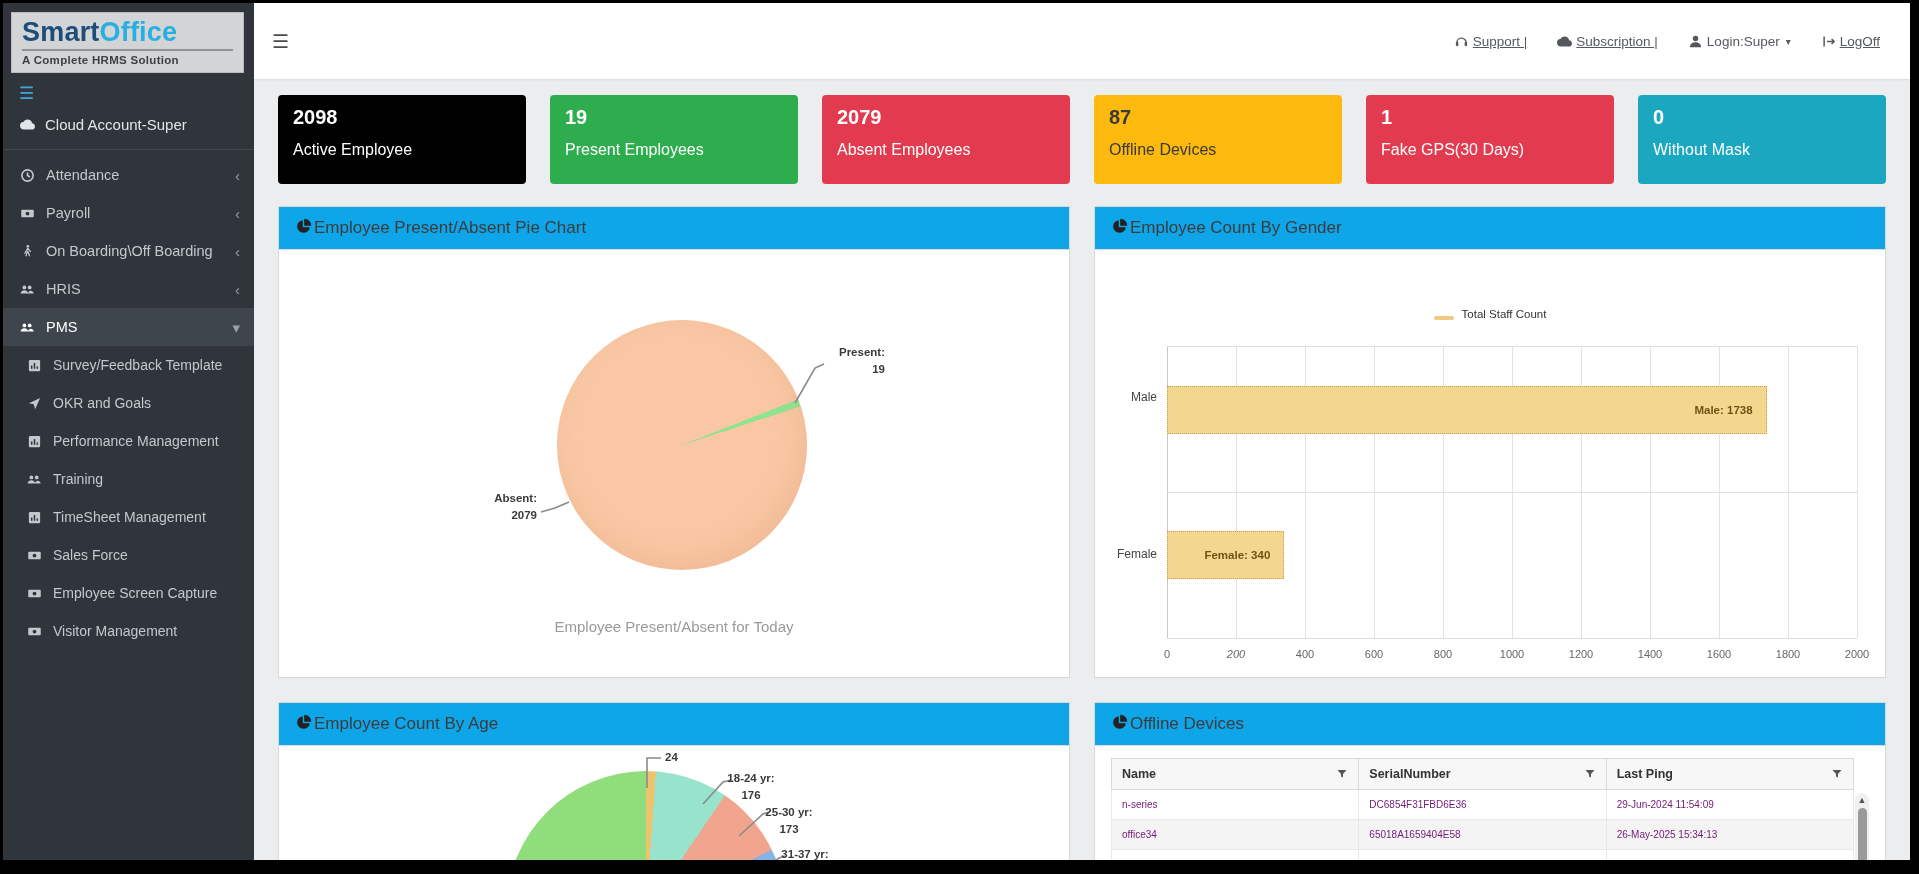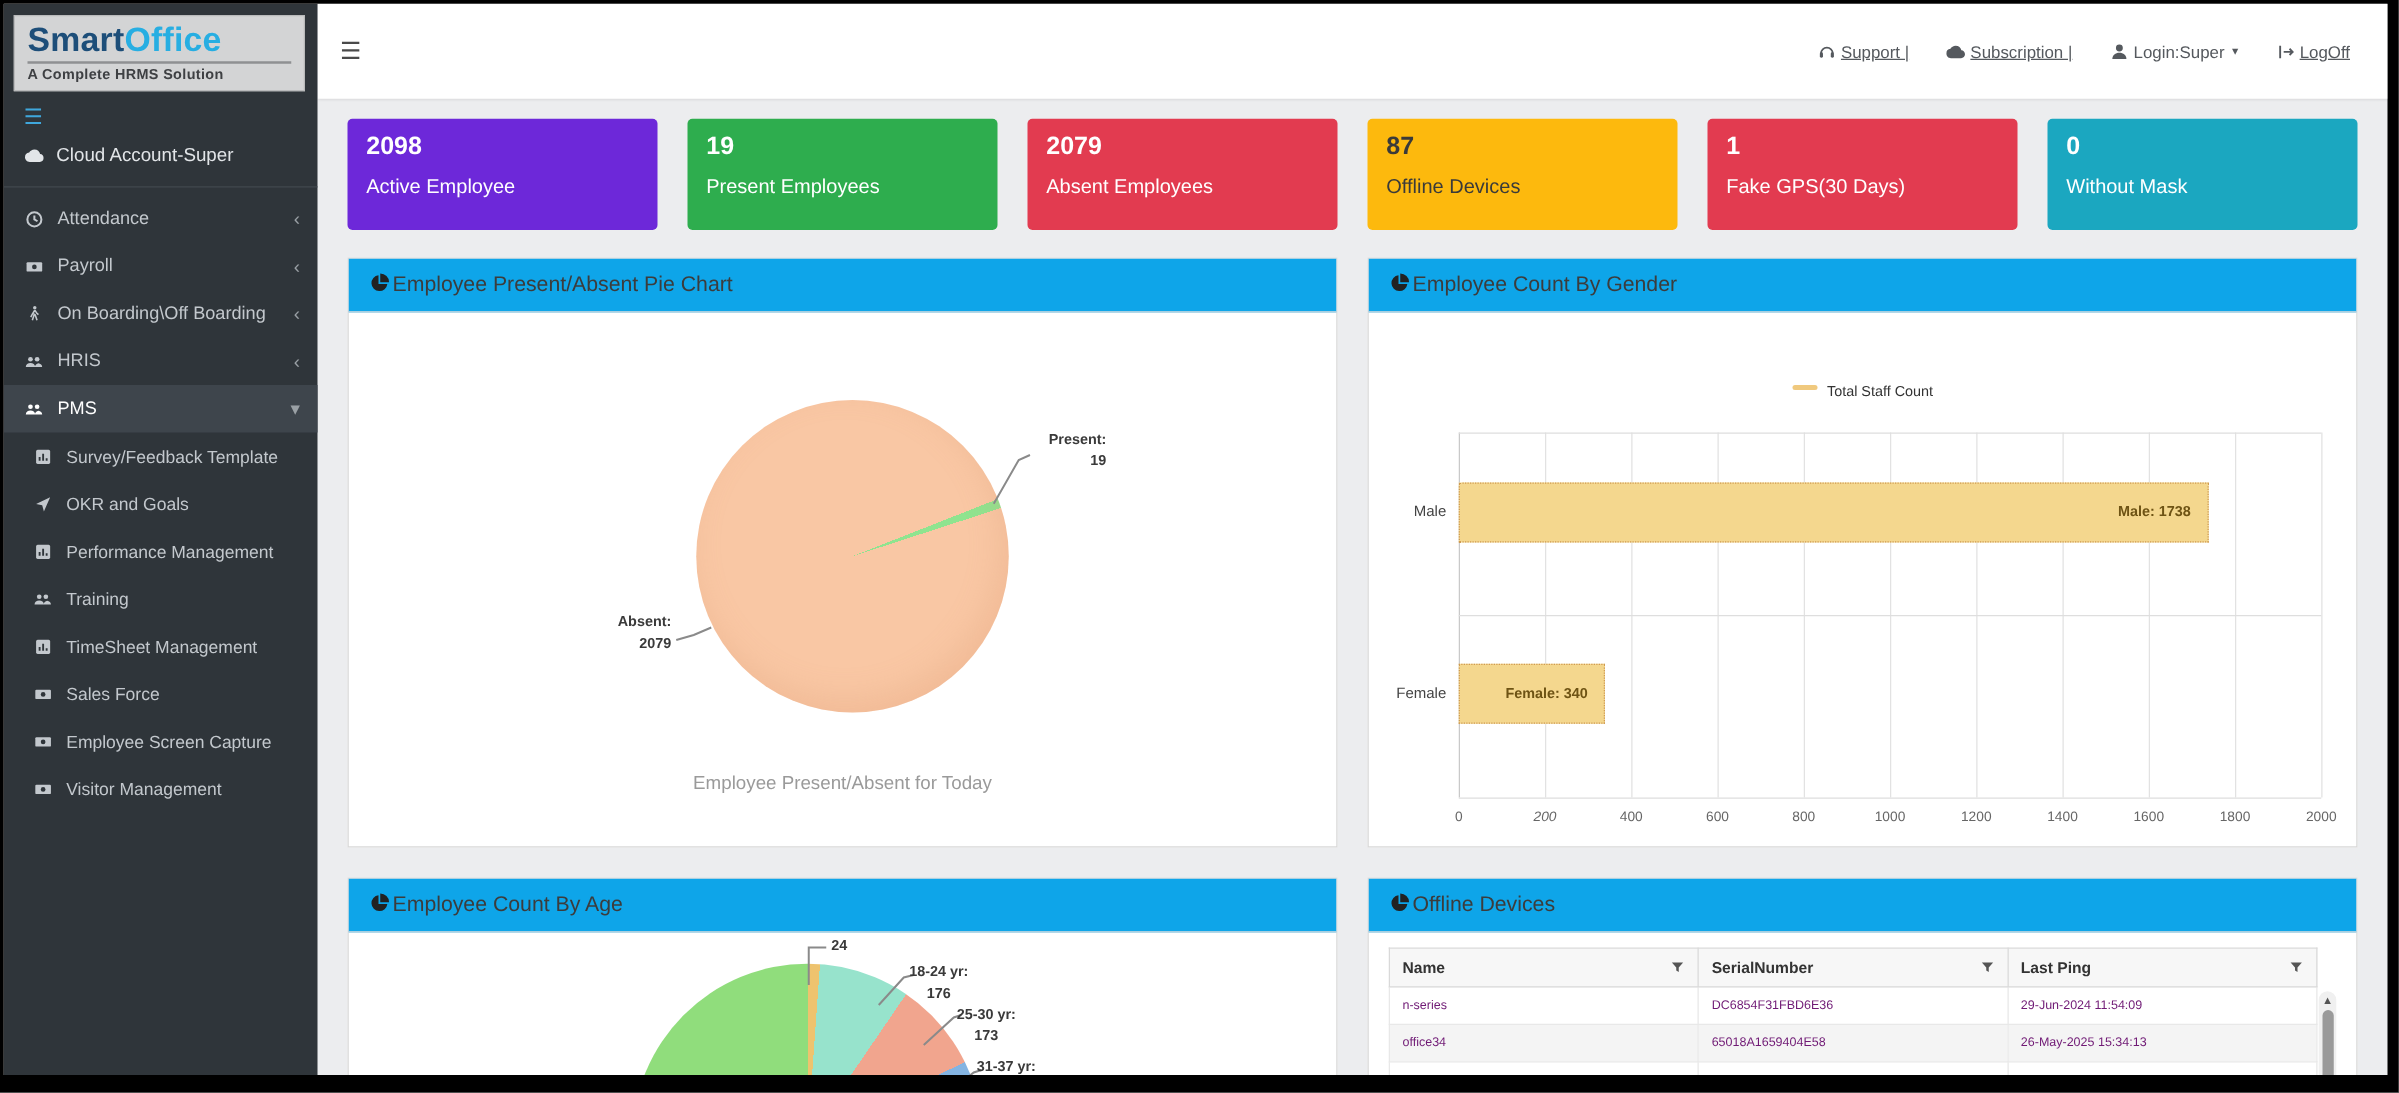--- a/index.html
+++ b/index.html
@@ -56,21 +56,21 @@
   .pbody.short{height:400px;}
   
   .pie1{position:absolute;left:278px;top:70px;width:250px;height:250px;border-radius:50%;
         background:conic-gradient(#f9c7a4 0deg 68.5deg,#8fe48f 68.5deg 72deg,#f9c7a4 72deg 360deg);
         box-shadow:inset -6px -10px 24px rgba(220,150,110,.25);}
   .leaders{position:absolute;left:0;top:0;width:100%;height:100%;pointer-events:none;}
   .ann{position:absolute;font-size:11.5px;font-weight:700;color:#3a3a3a;line-height:1.45;text-align:right;}
   .pie-caption{position:absolute;left:0;right:0;top:368px;text-align:center;color:#9a9a9a;font-size:15px;}
   
   .gtitle{position:absolute;left:0;right:0;top:20px;text-align:center;font-size:15.5px;color:#444;}
-  .glegend{position:absolute;left:0;right:0;top:58px;display:flex;justify-content:center;align-items:flex-start;
+  .glegend{position:absolute;left:0;right:0;top:58px;display:flex;justify-content:center;align-items:flex-end;
            gap:8px;font-size:11.5px;color:#333;}
   .ldash{width:20px;height:4px;border-radius:2px;background:#f0c97e;display:inline-block;}
   .plot{position:absolute;left:72px;top:96px;width:690px;height:292px;}
   .vgrid{position:absolute;top:0;bottom:0;width:1px;background:#e2e2e2;}
   .vgrid.axis{background:#c9c9c9;}
   .hgrid{position:absolute;left:0;right:0;height:1px;background:#dedede;}
   .bar{position:absolute;left:0;height:48px;background:#f4d78e;border:1px dotted #cf9a52;}
   .blabel{display:block;height:100%;line-height:46px;text-align:right;padding-right:13px;
           font-size:11.5px;font-weight:700;color:#6e5314;white-space:nowrap;padding-left:35px;}
   .gcat{position:absolute;left:0;width:62px;text-align:right;font-size:12px;color:#444;}
@@ -286,21 +286,21 @@
                 <path d="M9.5 12H21 M17 8l4 4-4 4"></path>
               </svg>
             </span>
             <span class="txt">LogOff</span>
           </span>
         </div>
     </header>
 
     <div class="content">
       <div class="cards" id="cards">
-          <div class="card" style="background: #6d28d9; color: rgb(255, 255, 255);">
+          <div class="card" style="background: #000000; color: rgb(255, 255, 255);">
             <div class="cval">2098</div>
             <div class="clab">Active Employee</div>
           </div>
           <div class="card" style="background: rgb(46, 173, 78); color: rgb(255, 255, 255);">
             <div class="cval">19</div>
             <div class="clab">Present Employees</div>
           </div>
           <div class="card" style="background: rgb(226, 59, 80); color: rgb(255, 255, 255);">
             <div class="cval">2079</div>
             <div class="clab">Absent Employees</div>
@@ -380,21 +380,21 @@
                 <div class="hgrid" style="top: 50%;"></div>
                 <div class="hgrid" style="top: 100%;"></div>
                 <div class="bar" style="top: 40px; width: 86.9%;">
                   <span class="blabel">Male:  1738</span>
                 </div>
                 <div class="bar" style="top: 185px; width: 17%;">
                   <span class="blabel">Female:  340</span>
                 </div>
               </div>
             <div id="gender-cats">
-                <div class="gcat" style="top: 152px;">Male</div>
+                <div class="gcat" style="top: 140px;">Male</div>
                 <div class="gcat" style="top: 297px;">Female</div>
               </div>
             <div class="gticks" id="gender-ticks">
                 <span class="gtick" style="left: 0%;">0</span>
                 <span class="gtick" style="left: 10%; font-style: italic;">200</span>
                 <span class="gtick" style="left: 20%;">400</span>
                 <span class="gtick" style="left: 30%;">600</span>
                 <span class="gtick" style="left: 40%;">800</span>
                 <span class="gtick" style="left: 50%;">1000</span>
                 <span class="gtick" style="left: 60%;">1200</span>

